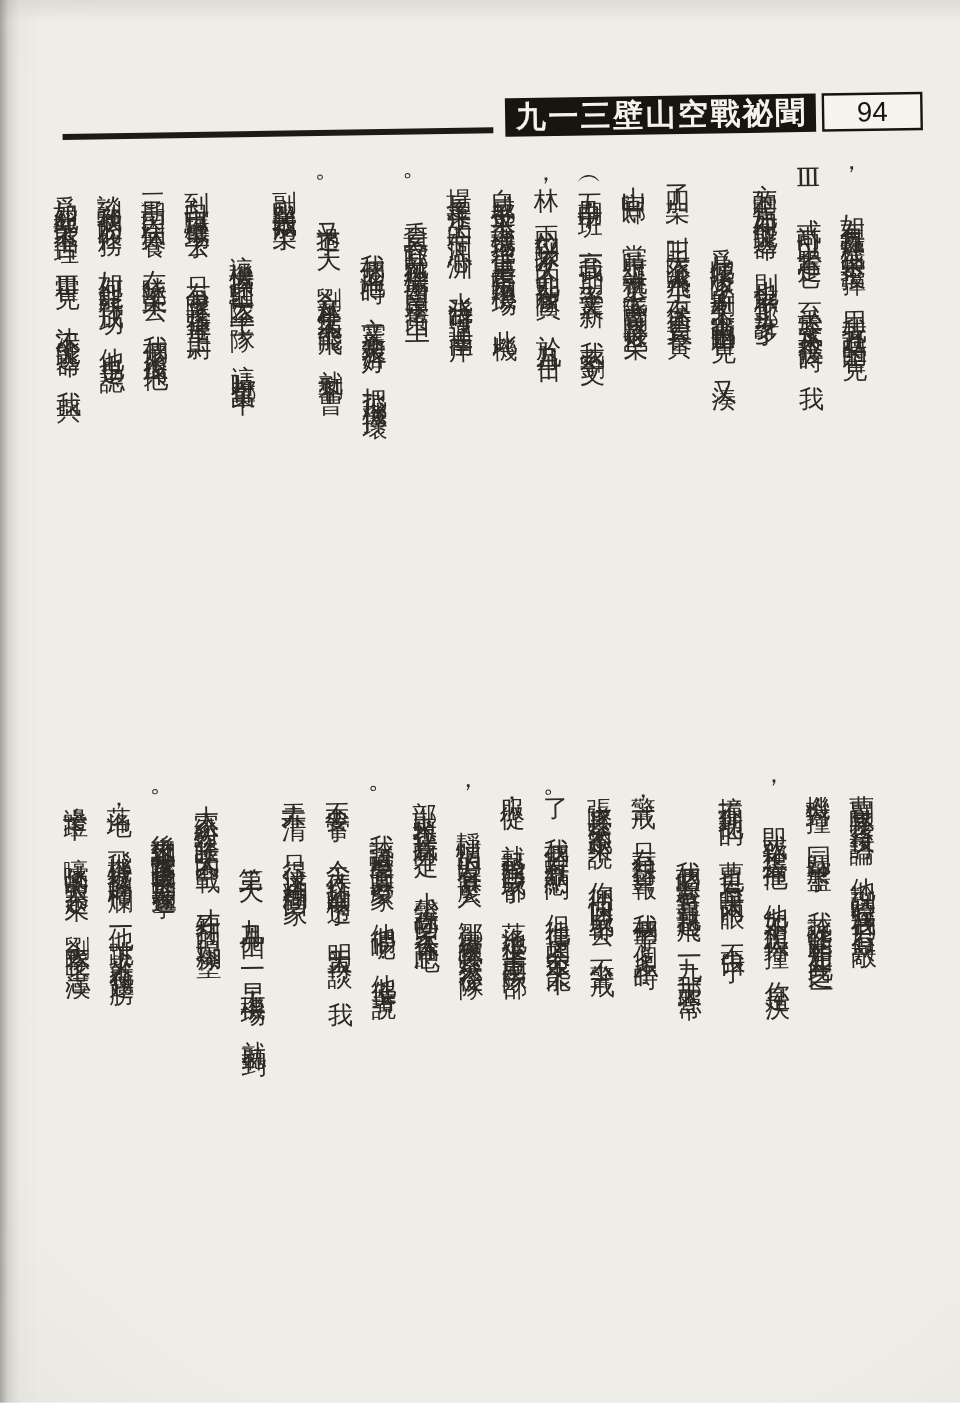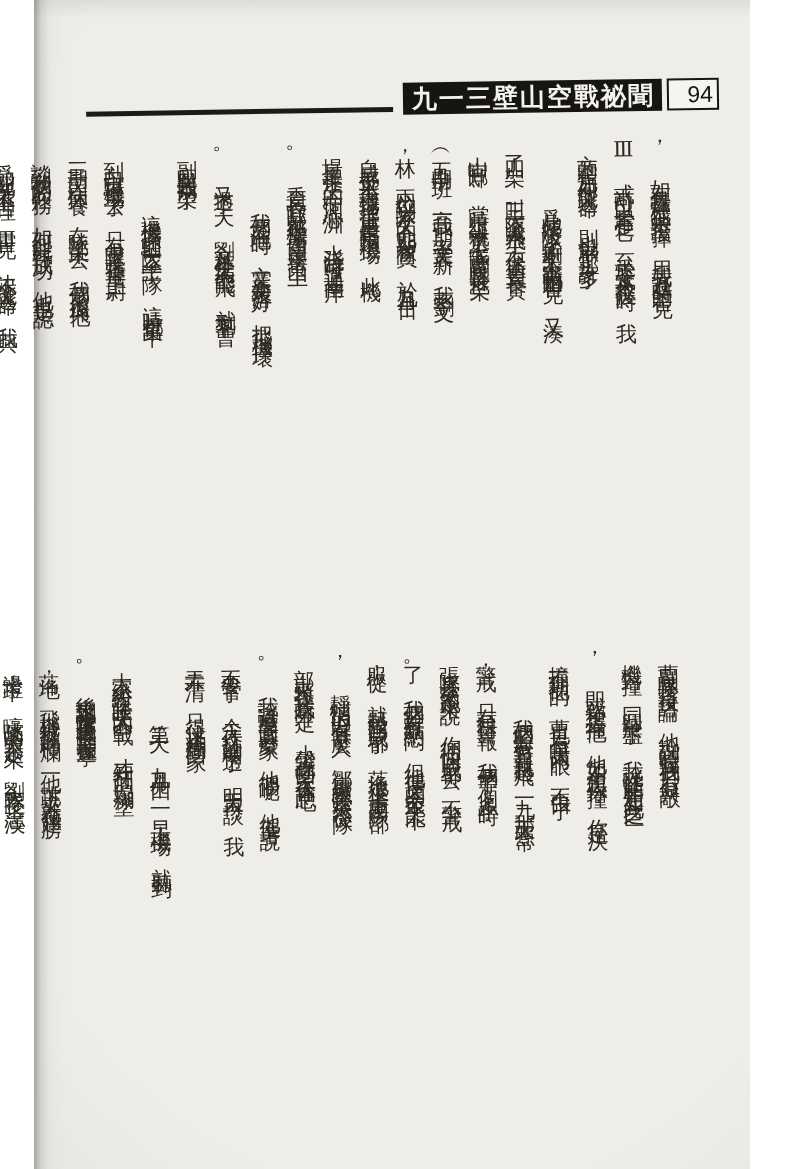--- a/index.html
+++ b/index.html
@@ -3,27 +3,26 @@
 <meta charset="utf-8">
 <style>
   html, body {
     margin: 0; padding: 0;
     width: 800px; height: 1169px;
     overflow: hidden;
     font-family: "Liberation Serif", "DejaVu Serif", serif;
   }
   .page {
     position: relative;
-    width: 716px; height: 1169px;
+    width: 800px; height: 1169px;
     background:
       radial-gradient(130% 105% at 55% 45%, rgba(243,241,236,0) 55%, rgba(190,188,182,0.45) 100%),
       linear-gradient(90deg, rgba(88,86,82,0.50) 0px, rgba(150,148,143,0.28) 7px, rgba(210,208,202,0.15) 16px, rgba(239,237,232,0) 34px),
       linear-gradient(180deg, rgba(170,168,163,0.25) 0px, rgba(239,237,232,0) 18px),
       #efede8;
-    margin-left: 34px;
   }
   .content {
     position: absolute; inset: 0;
     transform: rotate(-0.9deg);
     transform-origin: 420px 420px;
     color: #29271f;
   }
   
   .header {
     position: absolute;
@@ -51,22 +50,22 @@
   }
   .page-num-box {
     margin-left: 5px;
     min-width: 40px;
     border: 2px solid #17150f;
     background: #f6f4ef;
     color: #17150f;
     font-family: "Liberation Sans", "DejaVu Sans", sans-serif;
     font-size: 23px;
     line-height: 28px;
-    text-align: right;
-    padding: 0 4px;
+    text-align: center;
+    padding: 0 20px;
   }
   
   .vtext {
     position: absolute;
     right: 68px;
     height: 536px;
     writing-mode: vertical-rl;
     text-orientation: mixed;
     font-size: 21px;
     color: #2b2921;

